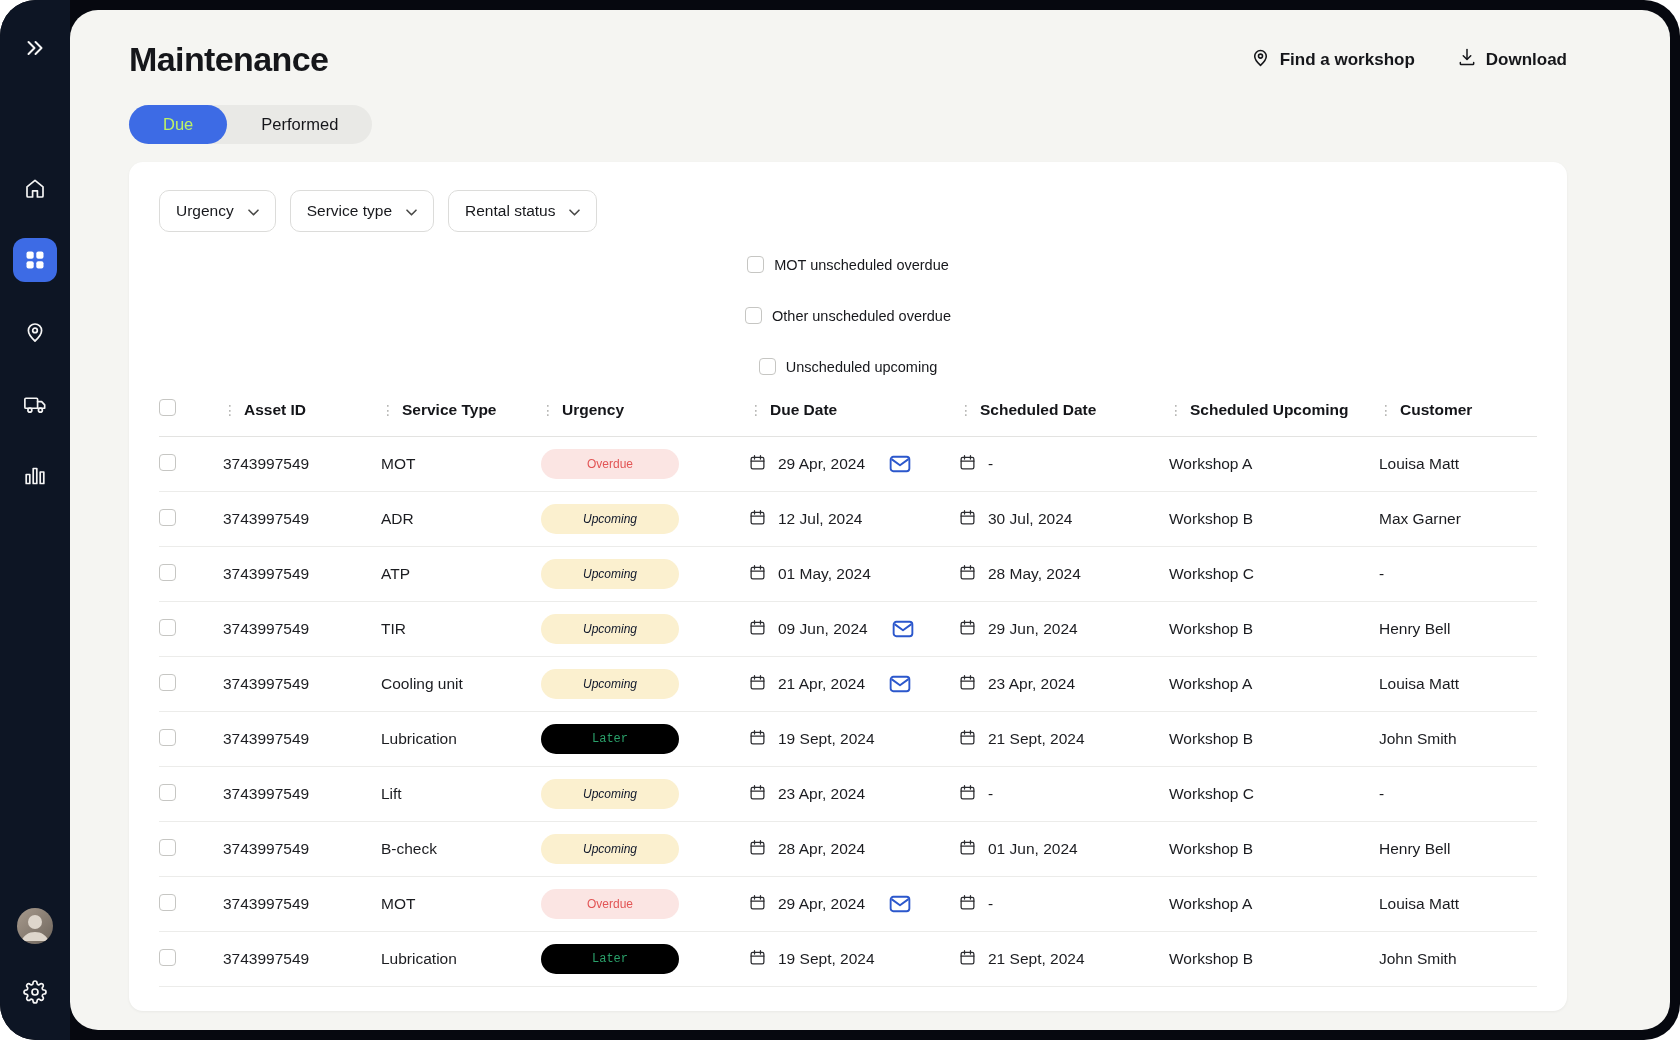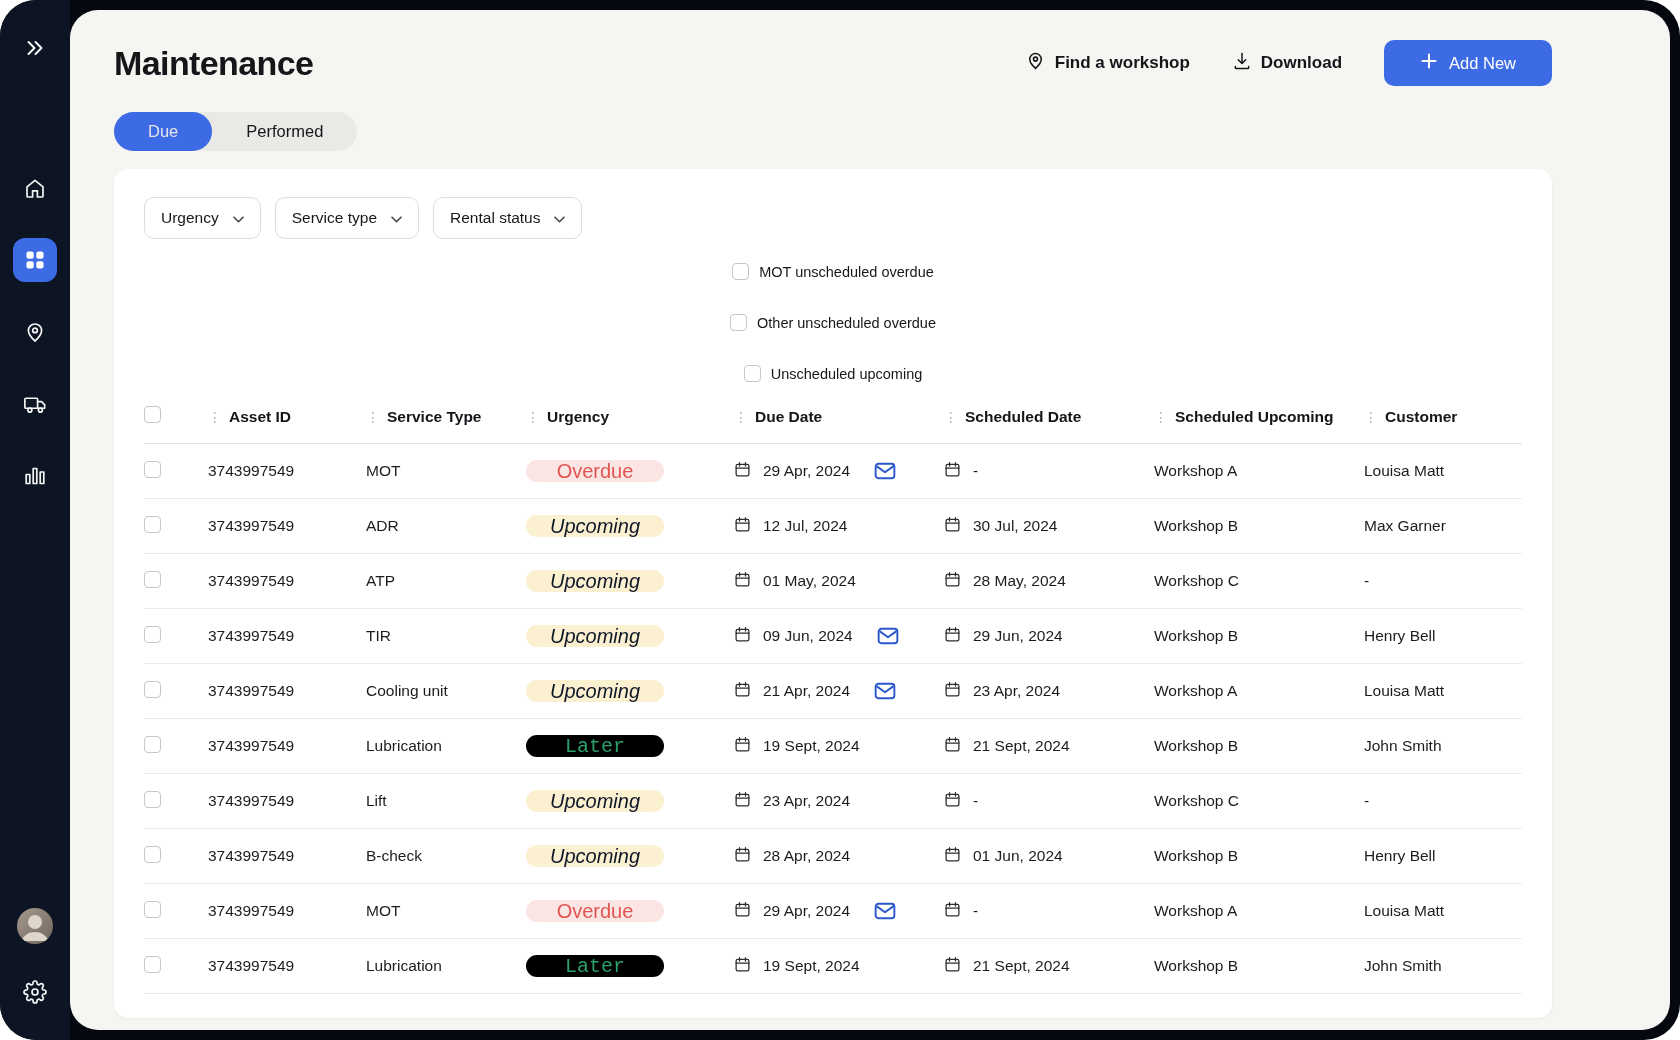--- a/index.html
+++ b/index.html
@@ -10,33 +10,33 @@
   
   .sidebar{width:70px;background:#0d1524;display:flex;flex-direction:column;align-items:center;padding:26px 0 26px;flex-shrink:0;}
   .side-btn{width:44px;height:44px;border:none;background:transparent;border-radius:12px;display:flex;align-items:center;justify-content:center;cursor:pointer;padding:0;}
   .side-btn svg{display:block;}
   .side-nav{display:flex;flex-direction:column;gap:28px;margin-top:96px;}
   .side-btn.active{background:#3d6be5;}
   .side-bottom{margin-top:auto;display:flex;flex-direction:column;gap:26px;align-items:center;}
   .avatar{width:36px;height:36px;border-radius:50%;overflow:hidden;background:linear-gradient(135deg,#a79a8d,#6e655c);border:none;cursor:pointer;display:flex;align-items:flex-end;justify-content:center;padding:0;}
 
   
-  .main{flex:1;margin:10px 10px 10px 0;background:#f5f5f2;border-radius:28px;padding:30px 0 0 44px;overflow:hidden;}
+  .main{flex:1;margin:10px 10px 10px 0;background:#f5f5f2;border-radius:28px;padding:30px 0 0 59px;overflow:hidden;}
   .content{width:1438px;}
 
   .page-header{display:flex;align-items:center;}
   .page-title{font-size:34px;font-weight:800;color:#15161a;letter-spacing:-0.6px;margin:0;}
   .header-actions{margin-left:auto;display:flex;align-items:center;gap:42px;}
   .text-action{display:flex;align-items:center;gap:9px;background:none;border:none;font-size:17px;color:#15161a;cursor:pointer;font-family:inherit;padding:0;font-weight:bold;}
   .btn-primary{display:flex;align-items:center;gap:11px;background:#3d6be5;color:#fff;border:none;border-radius:10px;padding:12px 36px;font-size:16.5px;cursor:pointer;font-family:inherit;}
 
   
   .tabs{display:inline-flex;background:#e9e9e6;border-radius:22px;margin-top:26px;}
   .tab{border:none;background:transparent;border-radius:22px;padding:10px 34px;font-size:16.5px;color:#15161a;cursor:pointer;font-family:inherit;}
-  .tab.active{background:#3d6be5;color:#e5e5e5;}
+  .tab.active{background:#3d6be5;color:#bef264;}
 
   
   .card{background:#fff;border-radius:14px;margin-top:18px;padding:28px 30px 24px;box-shadow:0 1px 3px rgba(0,0,0,0.05);}
 
   .filters-row{display:flex;align-items:center;gap:14px;}
   .dropdown{display:flex;align-items:center;gap:14px;background:#fff;border:1px solid #dcdcda;border-radius:10px;padding:11px 16px;font-size:15.5px;color:#17181c;cursor:pointer;font-family:inherit;}
   .dropdown svg{margin-top:1px;}
   .search-box{margin-left:auto;position:relative;width:332px;}
   .search-box input{width:100%;height:44px;border:1px solid #dcdcda;border-radius:10px;padding:0 40px 0 14px;font-size:15px;font-family:inherit;color:#17181c;background:#fff;outline:none;}
   .search-box input::placeholder{color:#9a9a98;}
@@ -47,21 +47,21 @@
   .checkbox{width:17px;height:17px;border:1.5px solid #c6c6c3;border-radius:4px;background:#fff;display:inline-block;cursor:pointer;flex-shrink:0;}
 
   
   table{width:100%;border-collapse:collapse;margin-top:24px;}
   thead th{text-align:left;font-size:15.5px;font-weight:700;color:#141519;padding:0 0 16px 0;}
   .th-wrap{display:inline-flex;align-items:center;gap:7px;}
   .dots{color:#b2b2b0;font-size:14px;font-weight:400;}
   thead tr{border-bottom:1px solid #e3e3e1;}
   tbody tr{border-bottom:1px solid #ececea;height:55px;}
   tbody td{font-size:15.5px;color:#1b1c20;vertical-align:middle;padding:0;}
-  .pill{display:inline-flex;align-items:center;justify-content:center;min-width:138px;height:22px;border-radius:16px;font-size:20px;}
+  .pill{display:inline-flex;align-items:center;justify-content:center;min-width:138px;height:30px;border-radius:16px;font-size:12px;}
   .pill-overdue{background:#fbe5e3;color:#e25555;}
   .pill-upcoming{background:#fbf0cf;color:#0f172a;font-style:italic;}
   .pill-later{background:#000000;color:#2aa06a;font-family:Liberation Mono, monospace;}
   .date-cell{display:flex;align-items:center;gap:12px;}
   .mail{margin-left:12px;cursor:pointer;display:flex;}
   .hide{visibility:hidden;}
 </style>
 </head>
 <body>
 
@@ -162,28 +162,20 @@
           <button class="text-action">
             <span>
               <svg width="20" height="20" viewBox="0 0 24 24" fill="none" stroke="#15161a" stroke-width="1.8" stroke-linecap="round" stroke-linejoin="round">
                   <path d="M12 3v11"></path>
                   <path d="M7.5 10.5 12 15l4.5-4.5"></path>
                   <path d="M4 18.5V20a1 1 0 0 0 1 1h14a1 1 0 0 0 1-1v-1.5"></path>
                 </svg>
             </span>
             <span>Download</span>
           </button>
-          <button class="btn-primary">
-            <span>
-              <svg width="18" height="18" viewBox="0 0 18 18" fill="none" stroke="#fff" stroke-width="2" stroke-linecap="round">
-                  <path d="M9 2.5v13M2.5 9h13"></path>
-                </svg>
-            </span>
-            <span>Add New</span>
-          </button>
         </div>
       </header>
 
       <div class="tabs">
         <button class="tab active">Due</button>
         <button class="tab">Performed</button>
       </div>
 
       <section class="card">
 

